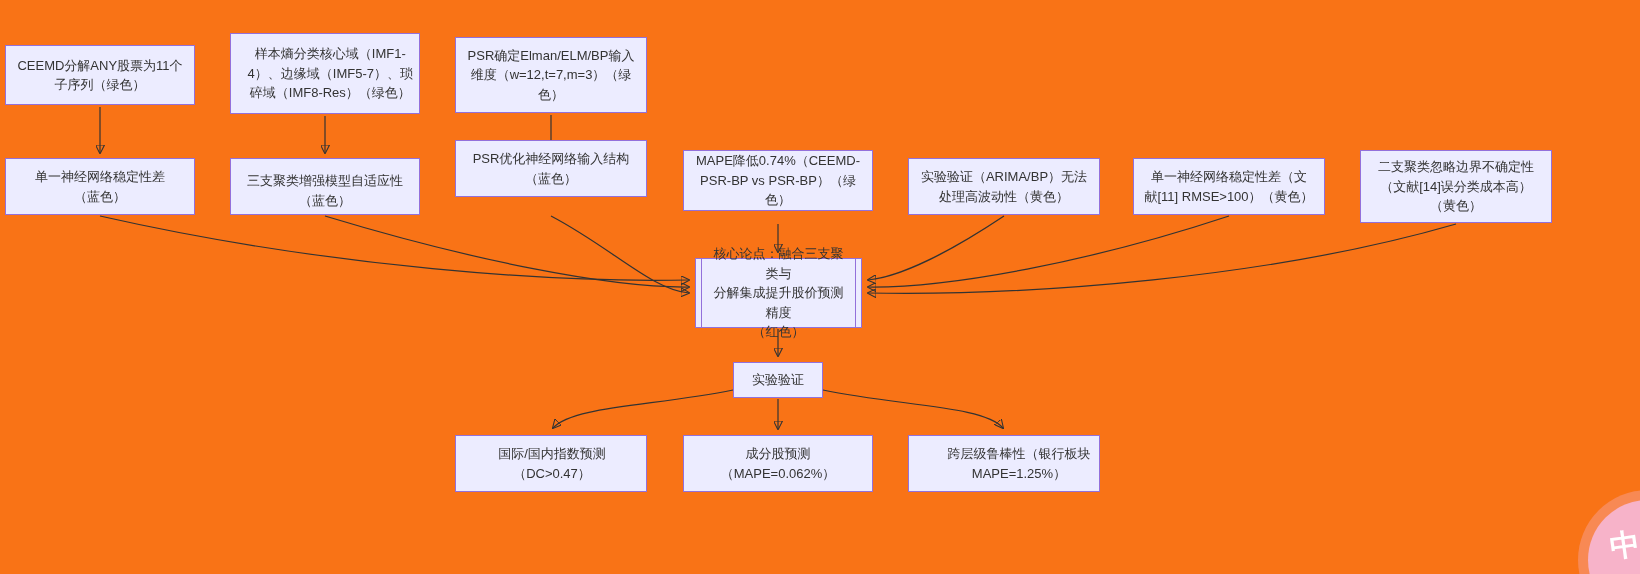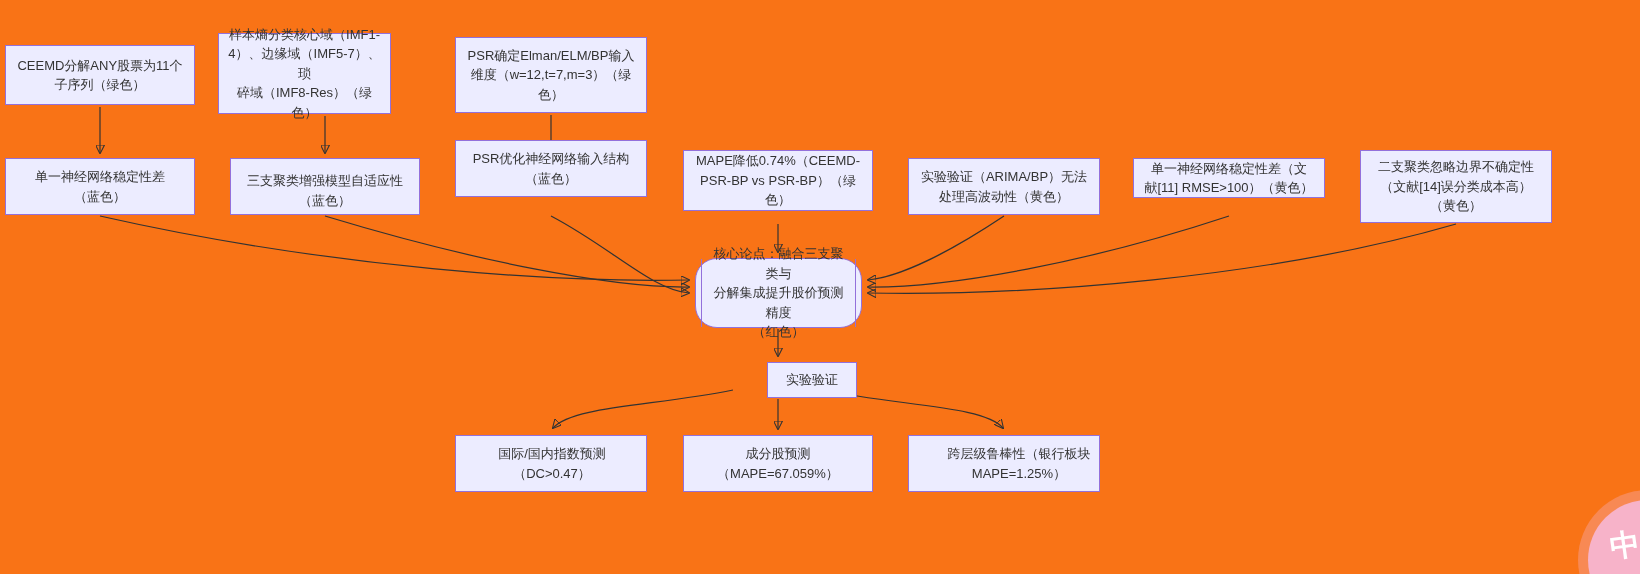--- a/index.html
+++ b/index.html
@@ -66,21 +66,21 @@
     <path d="M733,390 C655,406 572,406 553,428" marker-end="url(#arrow)"></path>
     <path d="M778,399 V429" marker-end="url(#arrow)"></path>
     <path d="M823,390 C900,406 985,406 1003,428" marker-end="url(#arrow)"></path>
   </svg>
 
   <div class="node" style="left:5px;top:45px;width:190px;height:60px;">
     <span>CEEMD分解ANY股票为11个
 子序列（绿色）</span>
   </div>
 
-  <div class="node" style="left:218px;top:33px;width:173px;height:81px;">
+  <div class="node" style="left:230px;top:33px;width:190px;height:81px;justify-content:flex-end;">
     <span>样本熵分类核心域（IMF1-
 4）、边缘域（IMF5-7）、琐
 碎域（IMF8-Res）（绿色）</span>
   </div>
 
   <div class="node" style="left:455px;top:37px;width:192px;height:76px;">
     <span>PSR确定Elman/ELM/BP输入
 维度（w=12,t=7,m=3）（绿
 色）</span>
   </div>
@@ -104,49 +104,49 @@
     <span>MAPE降低0.74%（CEEMD-
 PSR-BP vs PSR-BP）（绿
 色）</span>
   </div>
 
   <div class="node" style="left:908px;top:158px;width:192px;height:57px;">
     <span>实验验证（ARIMA/BP）无法
 处理高波动性（黄色）</span>
   </div>
 
-  <div class="node" style="left:1133px;top:158px;width:192px;height:40px;">
+  <div class="node" style="left:1133px;top:158px;width:192px;height:57px;">
     <span>单一神经网络稳定性差（文
 献[11] RMSE&gt;100）（黄色）</span>
   </div>
 
   <div class="node" style="left:1360px;top:150px;width:192px;height:73px;justify-content:center;">
     <span>二支聚类忽略边界不确定性
 （文献[14]误分类成本高）
 （黄色）</span>
   </div>
 
-  <div class="node subroutine" style="left:695px;top:258px;width:167px;height:70px;border-radius:22px;">
+  <div class="node subroutine" style="left:695px;top:258px;width:167px;height:70px;">
     <span>核心论点：融合三支聚类与
 分解集成提升股价预测精度
 （红色）</span>
   </div>
 
-  <div class="node" style="left:733px;top:362px;width:90px;height:36px;margin-left:34px;">
+  <div class="node" style="left:733px;top:362px;width:90px;height:36px;">
     <span>实验验证</span>
   </div>
 
   <div class="node" style="left:455px;top:435px;width:192px;height:57px;padding-left:8px;">
     <span>国际/国内指数预测
 （DC&gt;0.47）</span>
   </div>
 
   <div class="node" style="left:683px;top:435px;width:190px;height:57px;">
     <span>成分股预测
-（MAPE=67.059%）</span>
+（MAPE=0.062%）</span>
   </div>
 
   <div class="node" style="left:908px;top:435px;width:192px;height:57px;padding-left:36px;">
     <span>跨层级鲁棒性（银行板块
 MAPE=1.25%）</span>
   </div>
 
   <div class="watermark">
     <span>中A</span>
   </div>

